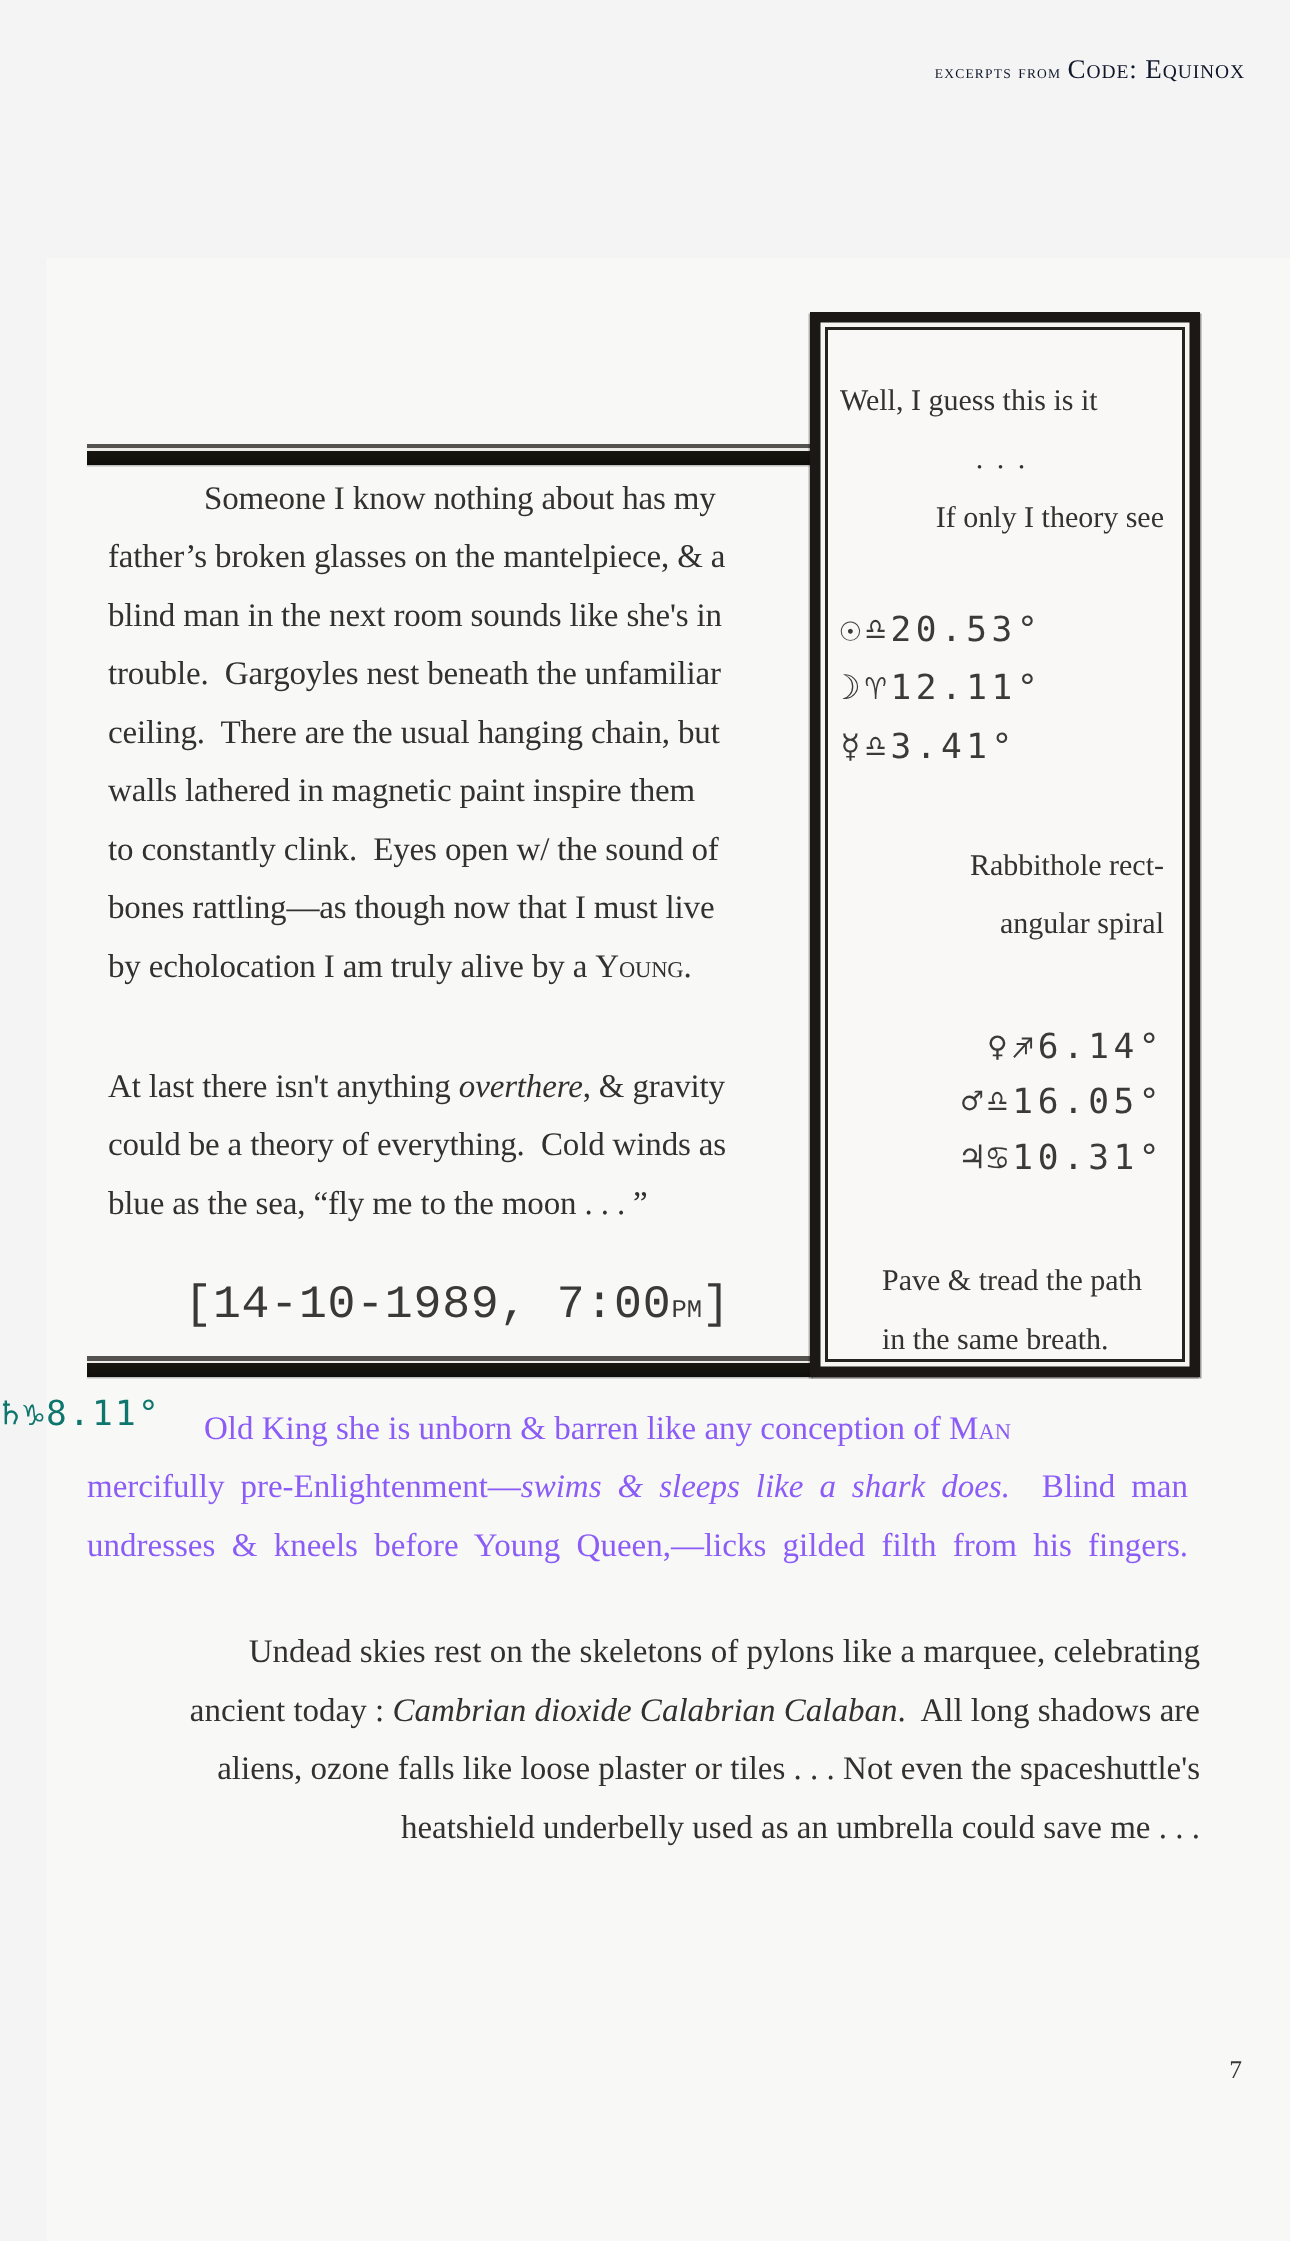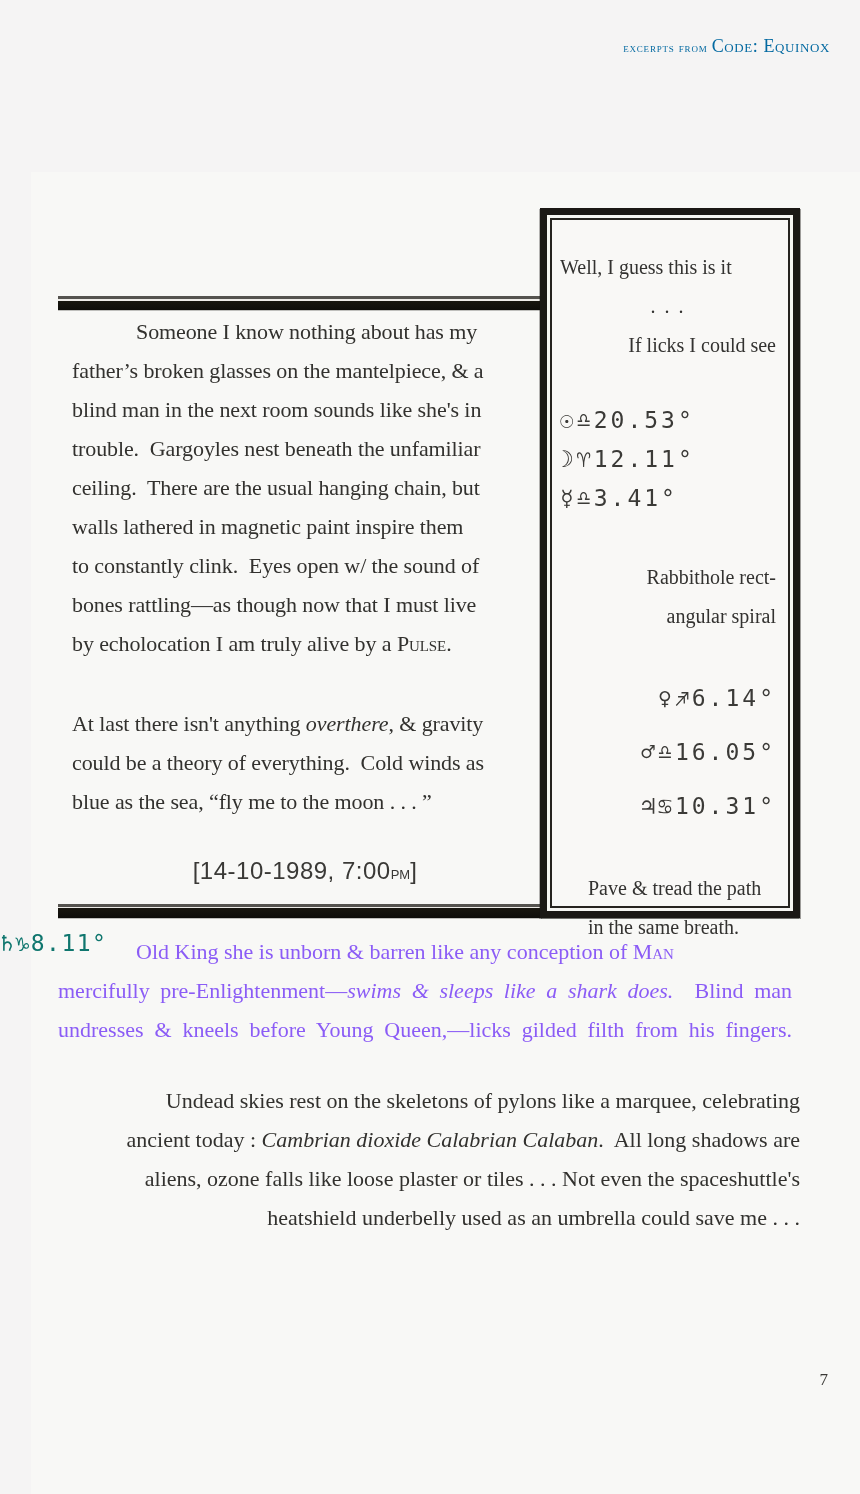--- a/index.html
+++ b/index.html
@@ -10,21 +10,21 @@
     color:#2e2d2b;
     overflow:hidden;
   }
   .panel{
     position:absolute;left:31px;top:172px;width:829px;height:1322px;
     background:#f8f8f6;
   }
   
   .running-head{
     position:absolute;top:36px;right:30px;
-    color:#0369a1;white-space:nowrap;
+    color:#0f172a;white-space:nowrap;
   }
   .running-head .h-sm{font-variant:small-caps;font-size:13.5px;letter-spacing:.8px;}
   .running-head .h-lg{font-variant:small-caps;font-size:18px;letter-spacing:.6px;}
 
   
   .rule{
     position:absolute;left:58px;width:484px;height:14px;
     background:linear-gradient(to bottom,
       #55534f 0px,#55534f 3px,
       #eceae6 3px,#efede9 4.5px,
@@ -53,39 +53,39 @@
   .sb-center{text-align:right;}
   .astro{
     font-family:"DejaVu Sans Mono","DejaVu Sans",monospace;
     font-size:23px;letter-spacing:3px;color:#3b3a37;
   }
   .astro .ln{line-height:39px;white-space:nowrap;}
   .astro1{margin-top:36px;}
   .rabbit{margin-top:40px;}
   .rabbit .ln{line-height:39px;}
   .astro2{margin-top:44px;text-align:right;}
-  .astro2 .ln{line-height:37px;margin-top:17px;}
+  .astro2 .ln{line-height:37px;}
   .pave{margin-top:44px;}
   .pave .ln{line-height:39px;white-space:nowrap;margin-left:28px;}
 
   
   .main-box{
     position:absolute;left:58px;top:312px;width:484px;
     box-sizing:border-box;padding:0 4px 0 14px;
     font-size:22px;color:#32312e;letter-spacing:-.1px;
   }
   .boxp .ln{line-height:39px;white-space:nowrap;}
   .boxp1 .ln:first-child{padding-left:64px;}
   .boxp2{margin-top:41px;}
   .i{font-style:italic;}
   .sc{font-variant:small-caps;}
   .datebar{
     margin-top:30px;text-align:center;
-    font-family:Liberation Sans, sans-serif;
-    font-size:24px;letter-spacing:.5px;color:#3a3936;line-height:39px;
+    font-family:Liberation Mono, monospace;
+    font-size:31px;letter-spacing:.5px;color:#3a3936;line-height:39px;
   }
   .datebar .sc{font-variant:small-caps;font-size:.78em;letter-spacing:0;}
 
   
   .saturn-line{
     position:absolute;left:0;top:926px;width:860px;
     font-family:"DejaVu Sans Mono","DejaVu Sans",monospace;
     font-size:23px;letter-spacing:1.5px;color:#0f766e;line-height:34px;
   }
 
@@ -114,21 +114,21 @@
 
 <div class="running-head"><span class="h-sm">excerpts from </span><span class="h-lg">Code: Equinox</span></div>
 
 <div class="rule rule-top"></div>
 <div class="rule rule-bottom"></div>
 
 <div class="sidebar">
   <div class="sidebar-inner">
     <div class="sb-line">Well, I guess this is it</div>
     <div class="sb-line sb-dots">. . .</div>
-    <div class="sb-line sb-right">If licks I could see</div>
+    <div class="sb-line sb-right">If only I theory see</div>
     <div class="astro astro1">
         <div class="ln">☉♎20.53°</div>
         <div class="ln">☽♈12.11°</div>
         <div class="ln">☿♎3.41°</div>
       </div>
     <div class="rabbit sb-center">
         <div class="ln">Rabbithole rect-</div>
         <div class="ln">angular spiral</div>
       </div>
     <div class="astro astro2">
@@ -146,21 +146,21 @@
 <div class="main-box">
   <div class="boxp boxp1">
       <div class="ln">Someone I know nothing about has my</div>
       <div class="ln">father’s broken glasses on the mantelpiece, &amp; a</div>
       <div class="ln">blind man in the next room sounds like she's in</div>
       <div class="ln">trouble.&nbsp; Gargoyles nest beneath the unfamiliar</div>
       <div class="ln">ceiling.&nbsp; There are the usual hanging chain, but</div>
       <div class="ln">walls lathered in magnetic paint inspire them</div>
       <div class="ln">to constantly clink.&nbsp; Eyes open w/ the sound of</div>
       <div class="ln">bones rattling—as though now that I must live</div>
-      <div class="ln"><span>by echolocation I am truly alive by a </span><span class="sc">Pulse</span><span>.</span></div>
+      <div class="ln"><span>by echolocation I am truly alive by a </span><span class="sc">Young</span><span>.</span></div>
     </div>
   <div class="boxp boxp2">
       <div class="ln"><span>At last there isn't anything </span><span class="i">overthere</span><span>, &amp; gravity</span></div>
       <div class="ln">could be a theory of everything.&nbsp; Cold winds as</div>
       <div class="ln">blue as the sea, “fly me to the moon . . . ”</div>
     </div>
   <div class="datebar"><span>[14-10-1989, 7:00</span><span class="sc">pm</span><span>]</span></div>
 </div>
 
 <div class="saturn-line">♄♑8.11°</div>

